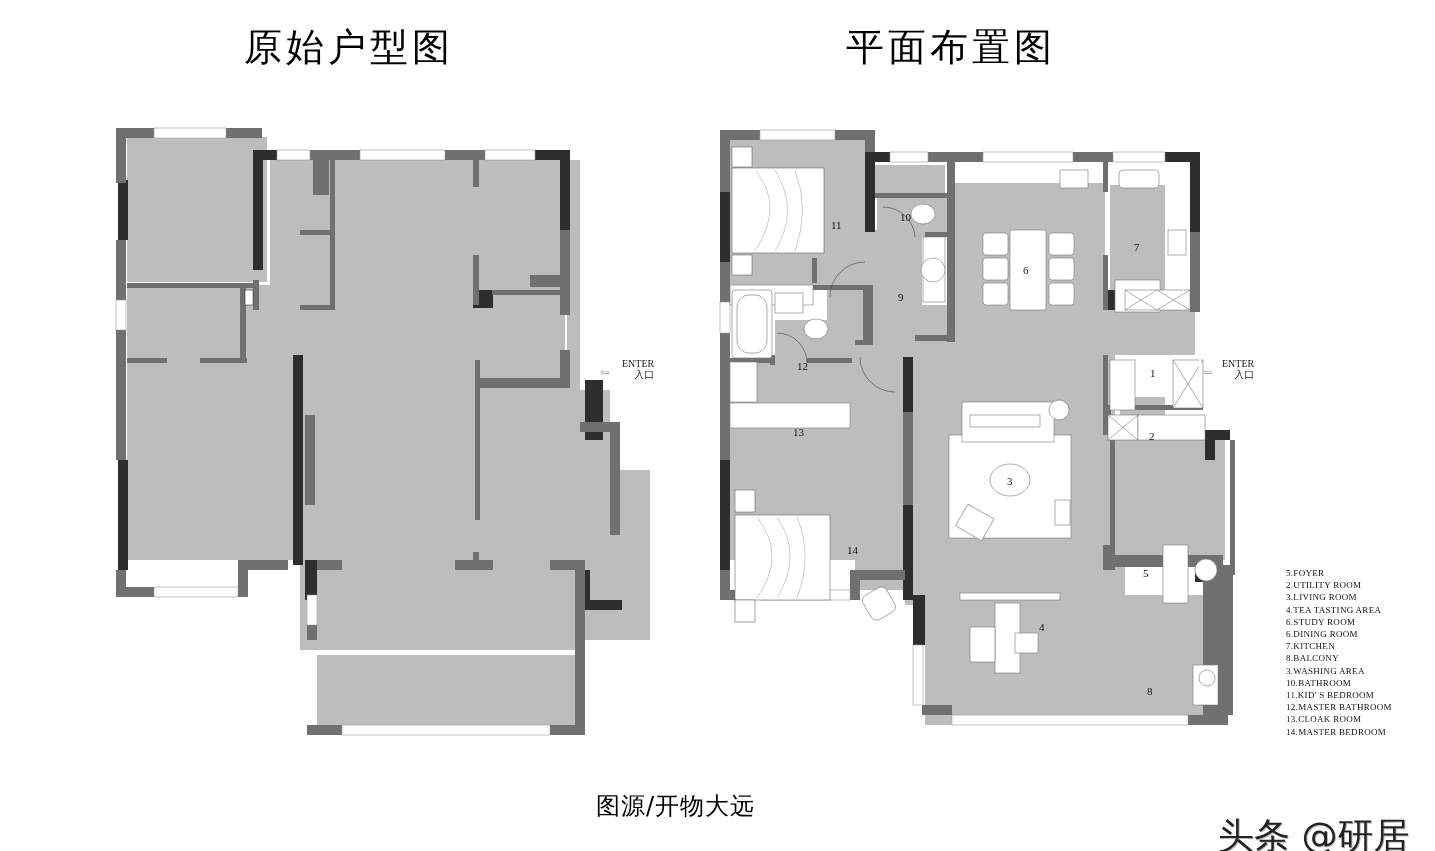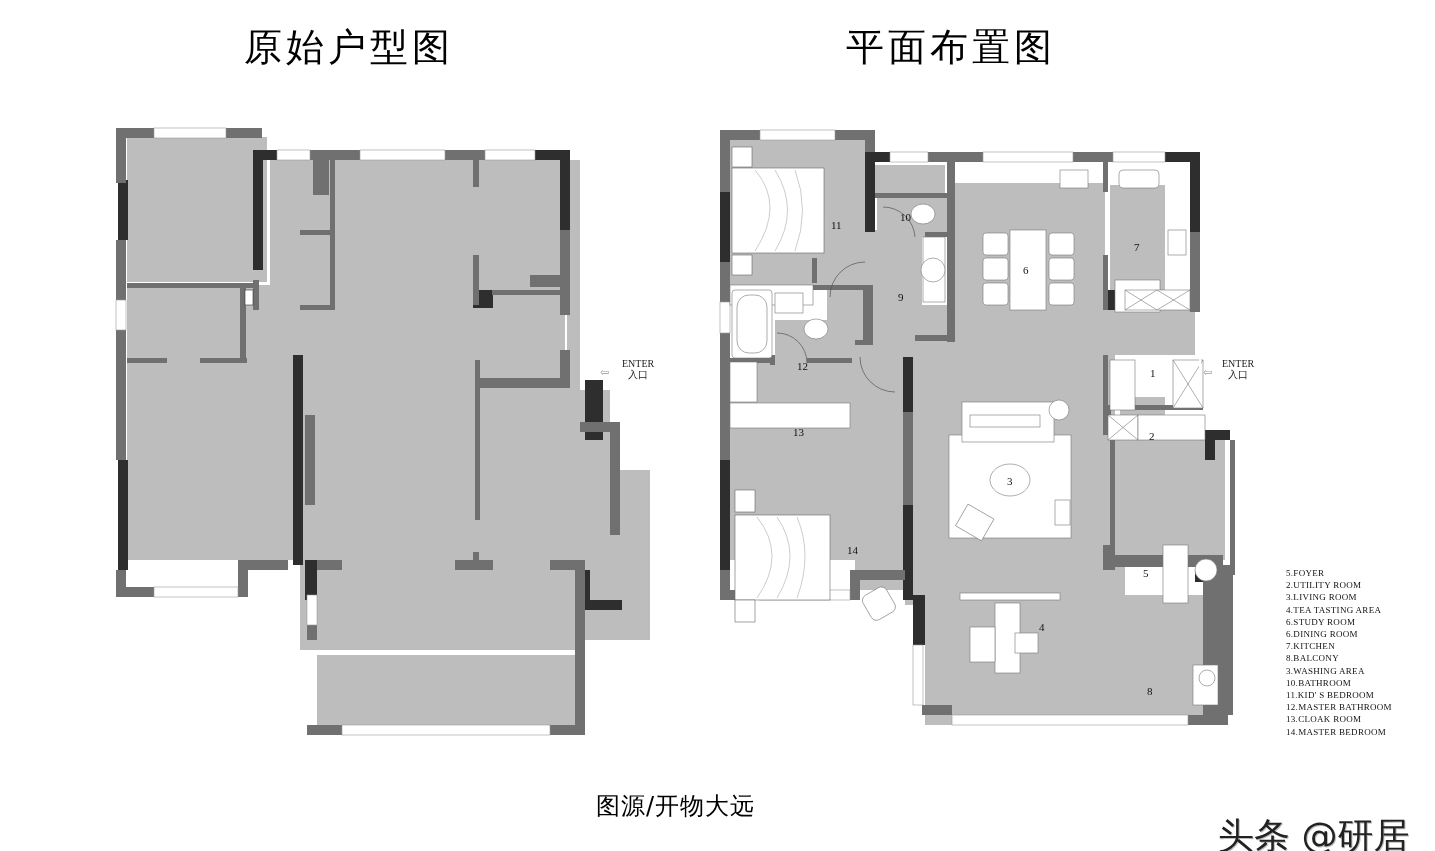--- a/index.html
+++ b/index.html
@@ -1,20 +1,20 @@
 <!DOCTYPE html>
 <html><head>
 <meta charset="utf-8">
 <style>
   html, body { margin: 0; padding: 0; background: #ffffff; }
   body { width: 1435px; height: 851px; position: relative; overflow: hidden; font-family: "DejaVu Serif", serif; }
   .title { position: absolute; top: 22px; font-size: 38px; color: #000; font-family: "DejaVu Sans", sans-serif; letter-spacing: 4px; }
   .plan { position: absolute; }
   svg { display: block; }
-  .enter { position: absolute; font-family: "Liberation Serif", serif; font-size: 10px; line-height: 11px; color: #222; text-align: center; }
+  .enter { position: absolute; font-family: "Liberation Serif", serif; font-size: 10px; line-height: 11px; color: #222; text-align: right; }
   .legend { position: absolute; left: 1286px; top: 567px; font-family: "Liberation Serif", serif; font-size: 9px; line-height: 12.2px; color: #111; letter-spacing: 0.3px; }
   .legend div { white-space: nowrap; }
   .source { position: absolute; left: 596px; top: 790px; font-size: 24px; font-family: "DejaVu Sans", sans-serif; color: #000; letter-spacing: 1px; text-align: center; }
   .watermark { position: absolute; left: 1218px; top: 812px; font-size: 36px; font-family: "DejaVu Sans", sans-serif; color: #222; text-shadow: 1px 1px 0 #bbb; }
   .rnum { font-family: "Liberation Serif", serif; font-size: 11px; fill: #111; }
 </style>
 </head>
 <body>
 
 <div class="title" style="left:244px;font-family:Liberation Serif, serif;">原始户型图</div>

